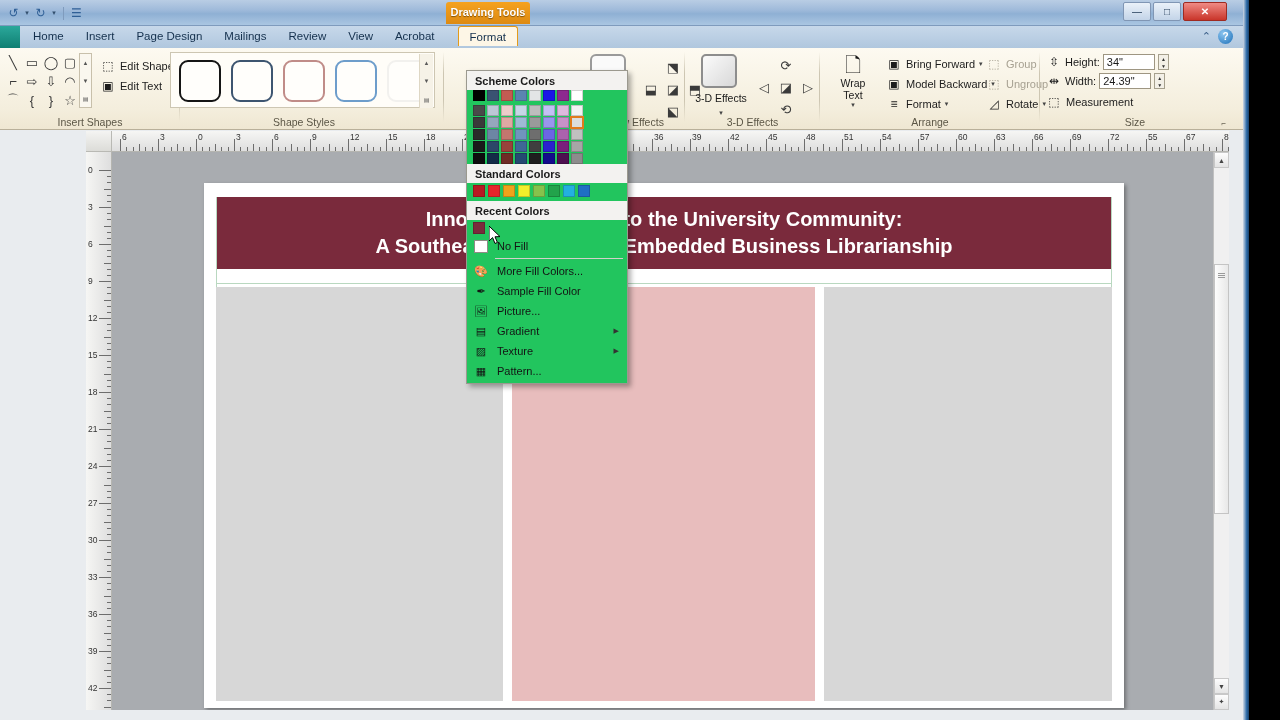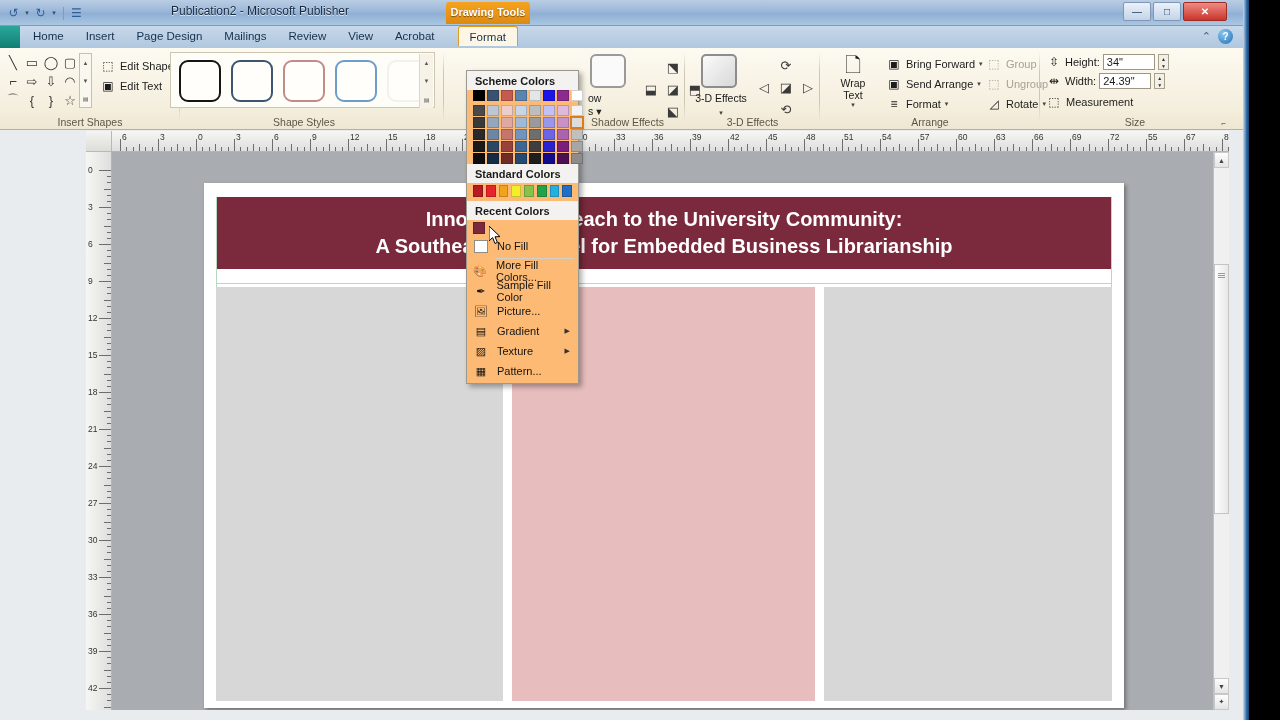--- a/index.html
+++ b/index.html
@@ -101,22 +101,22 @@
   .sizefield { display:flex; align-items:center; gap:3px; font-size:11px; }
   .sizeinput { width:52px; height:16px; border:1px solid #9e9682; background:#fff;
     font-size:11px; padding:0 3px; display:flex; align-items:center; }
   .spin { width:11px; height:16px; border:1px solid #a6a08d; background:#f3f0e7;
     display:flex; flex-direction:column; }
   .spin div { flex:1; display:flex; align-items:center; justify-content:center;
     font-size:5px; color:#333; }
   .dim { color:#a7a192; }
 
   
-  .dropdown { position:absolute; left:466px; top:70px; width:113px;
-    background:#fdba74; border:1px solid #9b998f;
+  .dropdown { position:absolute; left:466px; top:70px; width:162px;
+    background:#22c55e; border:1px solid #9b998f;
     box-shadow:3px 3px 5px rgba(0,0,0,.32); z-index:60; padding-bottom:2px; }
   .dd-head { font-size:11px; font-weight:bold; color:#1b1b1b; padding:4px 0 3px 8px;
     background:#f3f2f0; }
   .swgrid { display:flex; gap:2px; padding:0 6px; }
   .swcol { display:flex; flex-direction:column; gap:0; }
   .sw { width:12px; height:11px; border:1px solid rgba(0,0,0,.18); }
   .swcol .sw + .sw { margin-top:1px; }
   .swtop { margin-bottom:3px; }
   .sw.sel { outline:2px solid #e07b1c; outline-offset:-1px; }
   .stdrow { display:flex; gap:3px; padding:2px 6px 4px; }
@@ -197,21 +197,20 @@
 
   <div class="titlebar">
     <div class="qat">
       <span class="qicon">↺</span>
       <span class="qarrow">▾</span>
       <span class="qicon">↻</span>
       <span class="qarrow">▾</span>
       <span class="sep"></span>
       <span class="qicon">☰</span>
     </div>
-    <div class="title-text">Publication2 - Microsoft Publisher</div>
     <div class="ctx-tab-banner">
       <span>Drawing Tools</span>
     </div>
     <div class="wbtns">
       <div class="wbtn">—</div>
       <div class="wbtn">□</div>
       <div class="wbtn close">✕</div>
     </div>
   </div>
 
@@ -345,21 +344,21 @@
         <div class="caret">▾</div>
       </div>
       <div style="position:absolute; left:62px; top:6px;">
         <div class="btn-lbl">
           <span class="ic">▣</span>
           <span>Bring Forward</span>
           <span class="caret">▾</span>
         </div>
         <div class="btn-lbl">
           <span class="ic">▣</span>
-          <span>Send Arrange</span>
+          <span>Model Backward</span>
           <span class="caret">▾</span>
         </div>
         <div class="btn-lbl">
           <span class="ic">≡</span>
           <span>Format</span>
           <span class="caret">▾</span>
         </div>
       </div>
       <div style="position:absolute; left:162px; top:6px;">
         <div class="btn-lbl dim">

